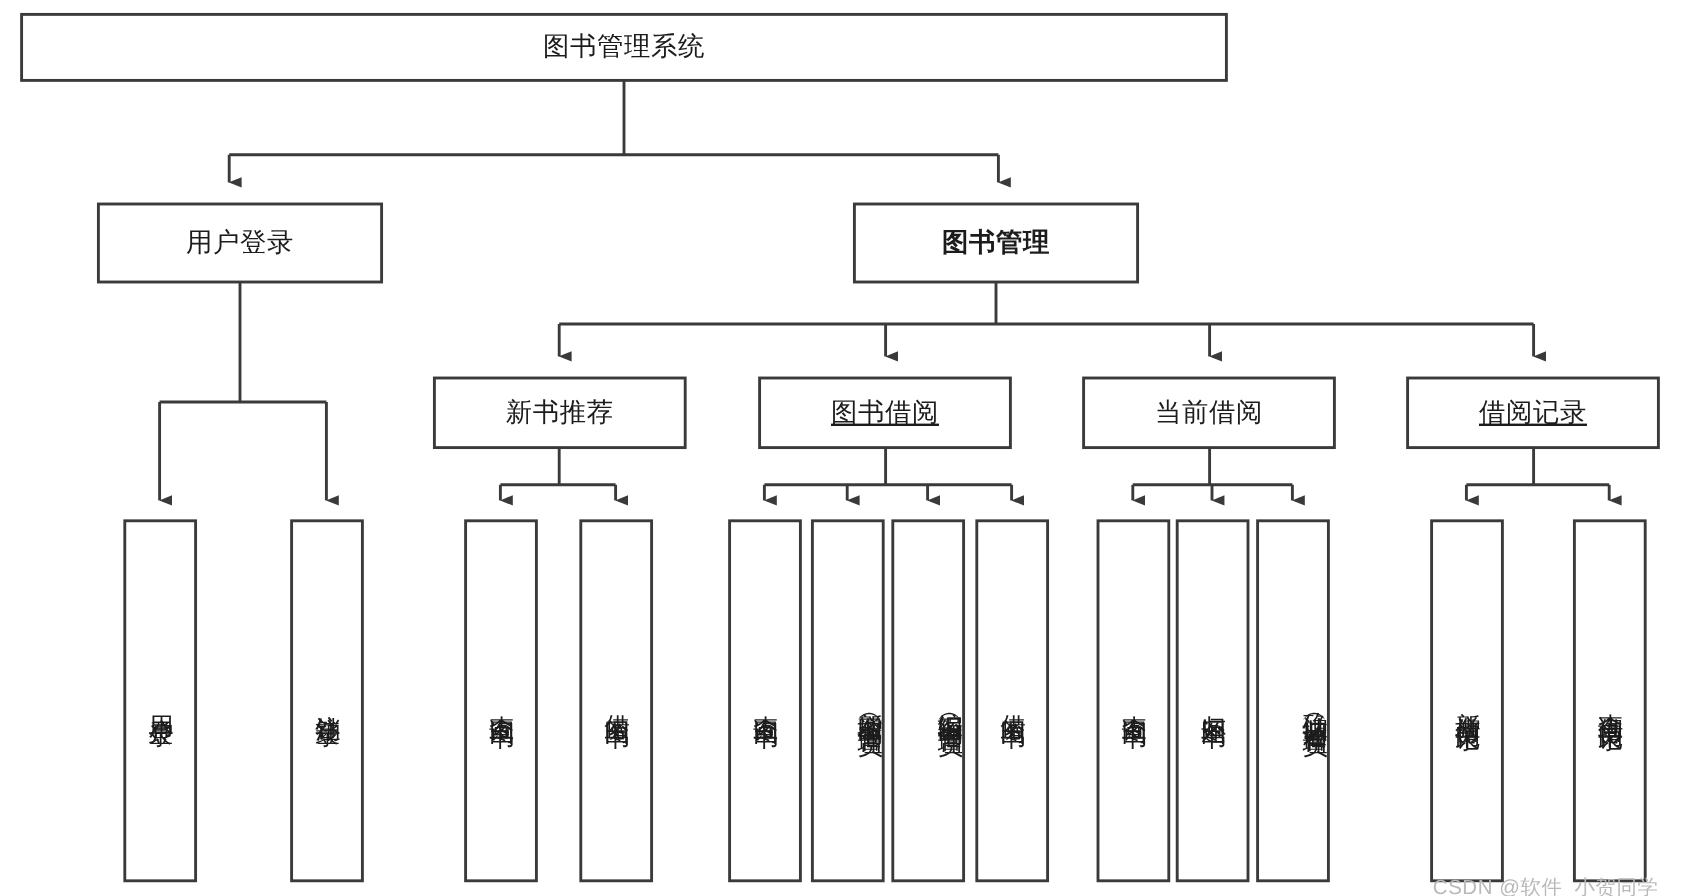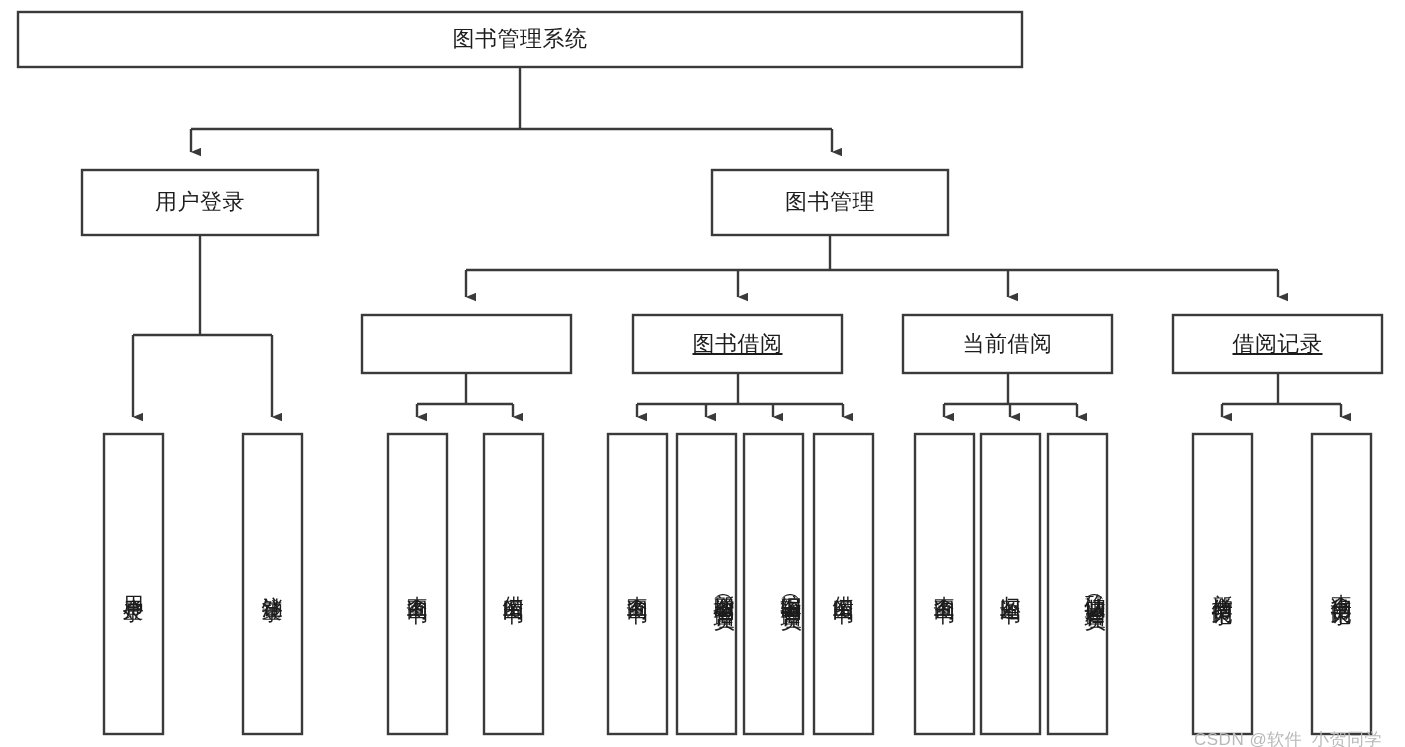--- a/index.html
+++ b/index.html
@@ -151,22 +151,23 @@
     <rect class="node-rect" x="981" y="434" width="59" height="300"></rect>
     <rect class="node-rect" x="1048" y="434" width="59" height="300"></rect>
 
     <rect class="node-rect" x="1193" y="434" width="59" height="300"></rect>
     <rect class="node-rect" x="1312" y="434" width="59" height="300"></rect>
   </svg>
 
   <div class="node-label horiz" style="left:18px; top:12px; width:1004px; height:55px;">图书管理系统</div>
 
   <div class="node-label horiz" style="left:82px; top:170px; width:236px; height:65px;">用户登录</div>
-  <div class="node-label horiz" style="left:712px; top:170px; width:236px; height:65px;">图书管理</div>
+  <div class="node-label horiz" style="left:712px; top:170px; width:236px; height:65px;font-weight:bold;">图书管理</div>
 
+  <div class="node-label horiz" style="left:362px; top:315px; width:209px; height:58px;">新书推荐</div>
   <div class="node-label horiz" style="left:633px; top:315px; width:209px; height:58px;text-decoration:underline;">图书借阅</div>
   <div class="node-label horiz" style="left:903px; top:315px; width:209px; height:58px;font-family:Liberation Serif, serif;">当前借阅</div>
   <div class="node-label horiz" style="left:1173px; top:315px; width:209px; height:58px;text-decoration:underline;">借阅记录</div>
 
   <div class="node-label vert" style="left:104px; top:434px; width:59px; height:300px;">用户登录</div>
   <div class="node-label vert" style="left:243px; top:434px; width:59px; height:300px;">注销登录</div>
 
   <div class="node-label vert" style="left:388px; top:434px; width:59px; height:300px;">查询图书</div>
   <div class="node-label vert" style="left:484px; top:434px; width:59px; height:300px;">借阅图书</div>
 

